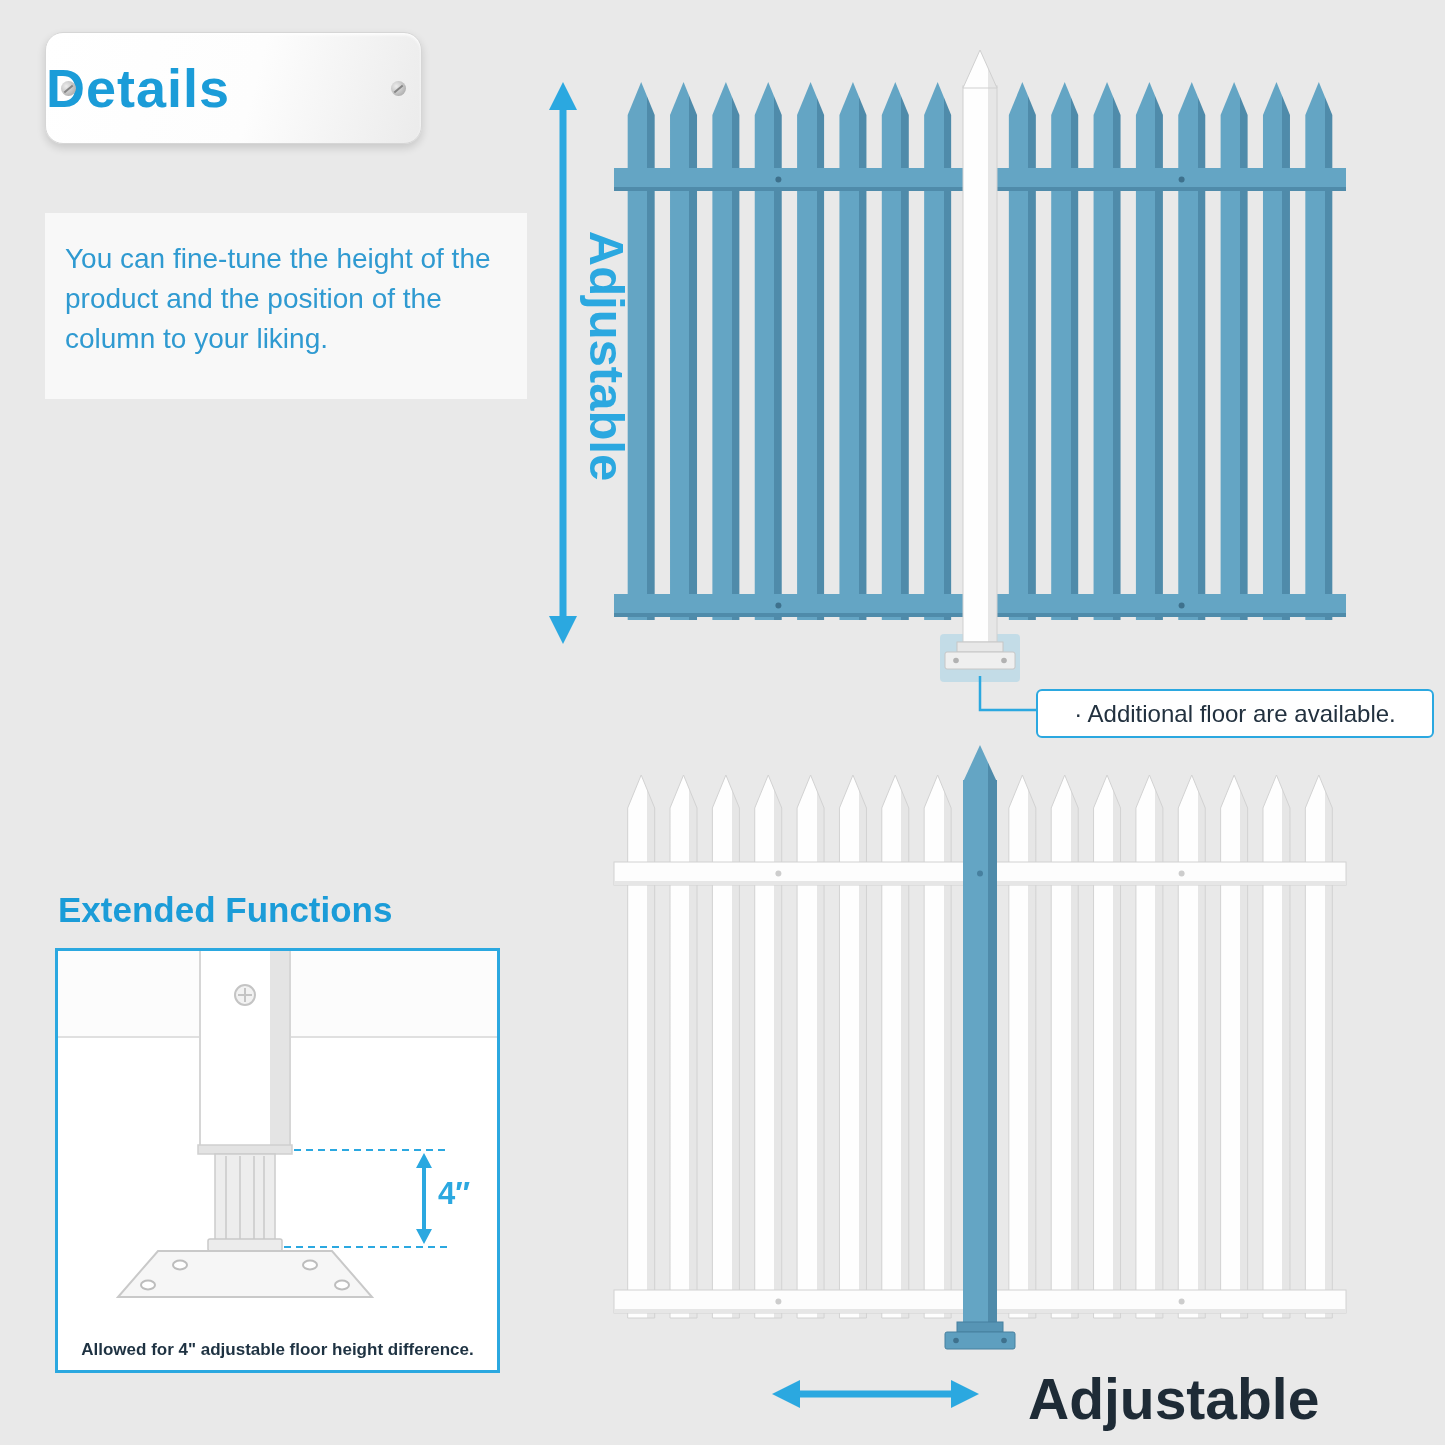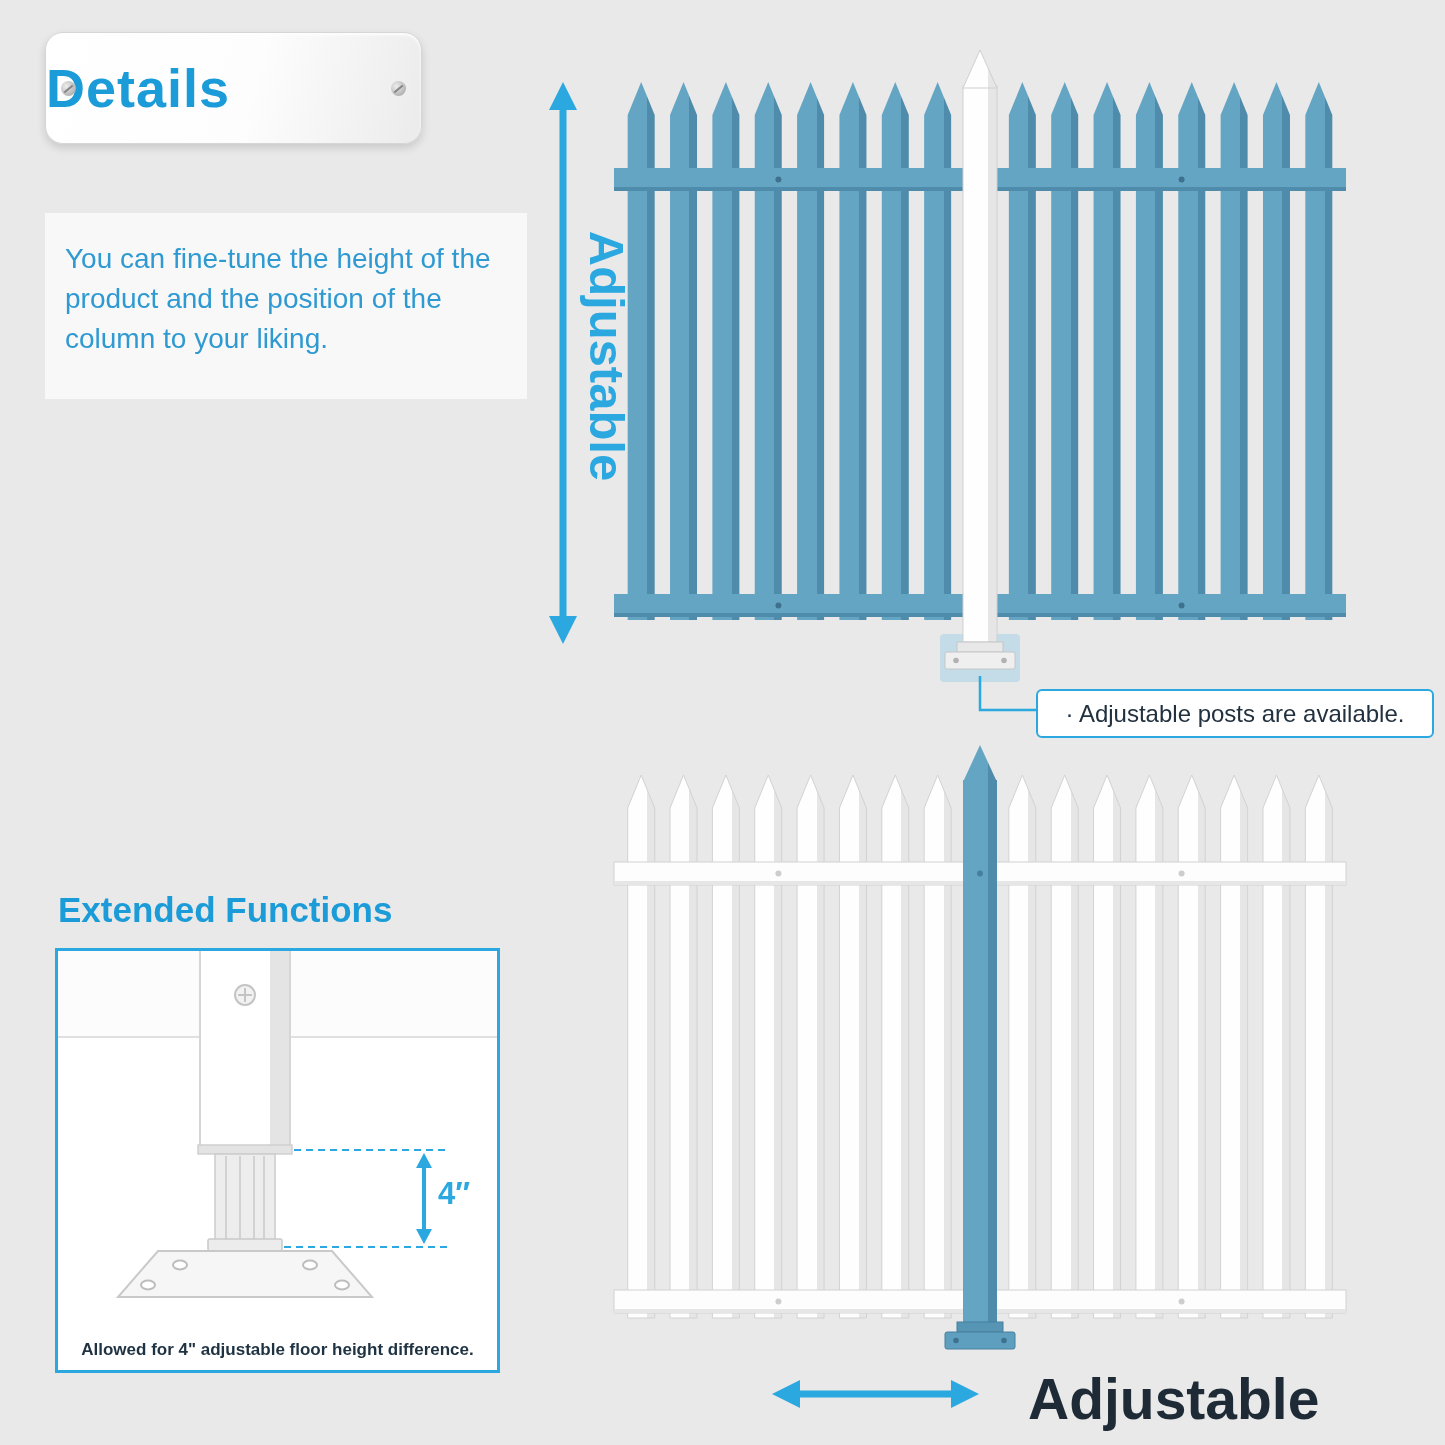--- a/index.html
+++ b/index.html
@@ -114,21 +114,21 @@
       <rect x="335" y="610" width="70" height="17" rx="2" fill="#efefef" stroke="#c6c6c6" stroke-width="1"></rect>
       <circle cx="346" cy="618.5" r="2.8" fill="#b2b2b2"></circle>
       <circle cx="394" cy="618.5" r="2.8" fill="#b2b2b2"></circle>
     </svg>
 
   <svg id="connector" class="abs" style="left:972px;top:676px;" width="80" height="40">
       <polyline points="8,0 8,34 80,34" fill="none" stroke="#2BA8E0" stroke-width="2.5"></polyline>
     </svg>
 
   <div class="callout">
-    <span>· Adjustable posts are available.</span>
+    <span>· Additional floor are available.</span>
   </div>
 
   <svg id="whiteFence" class="abs" style="left:610px;top:740px;" width="740" height="650">
       <defs>
         <linearGradient id="wf" x1="0" y1="0" x2="1" y2="0">
           <stop offset="0" stop-color="#FEFEFE"></stop>
           <stop offset="0.72" stop-color="#FEFEFE"></stop>
           <stop offset="0.72" stop-color="#E6E6E6"></stop>
           <stop offset="1" stop-color="#E6E6E6"></stop>
         </linearGradient>

